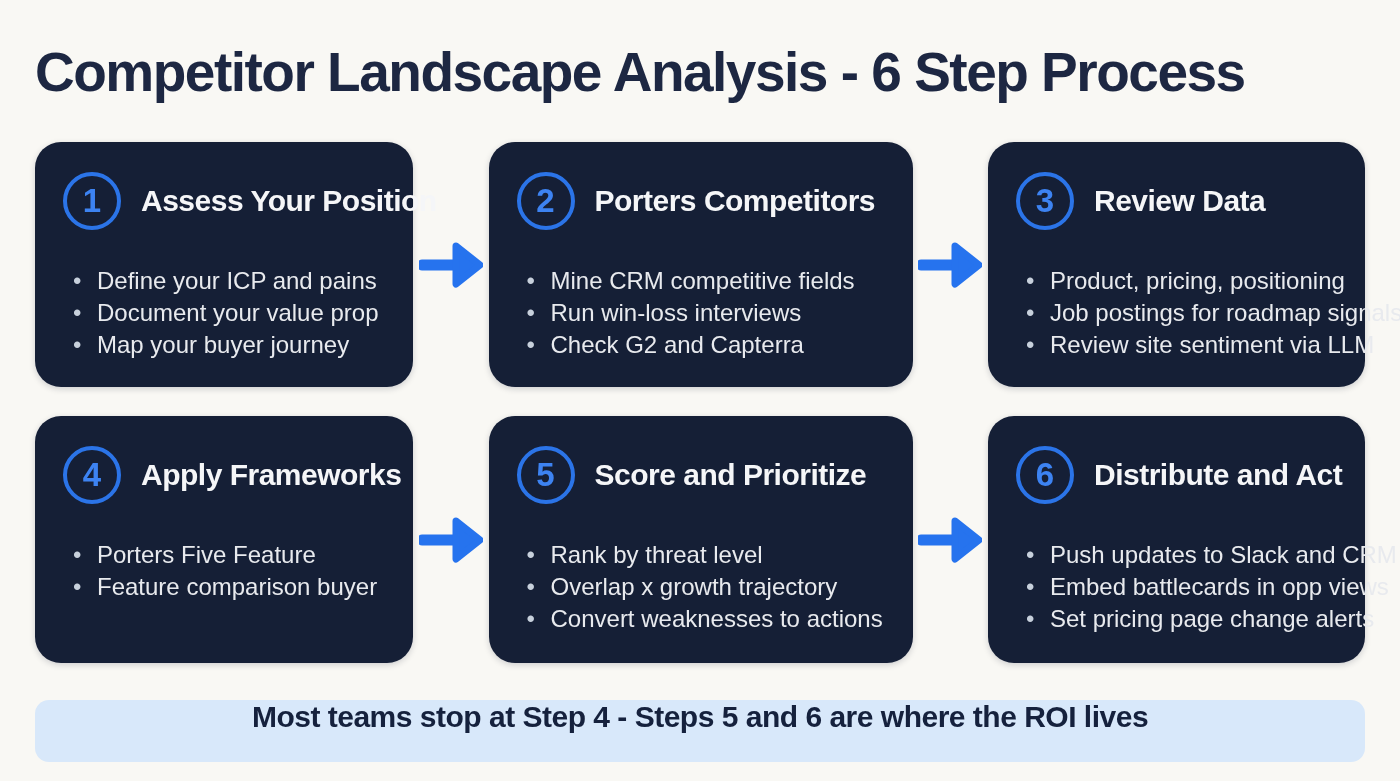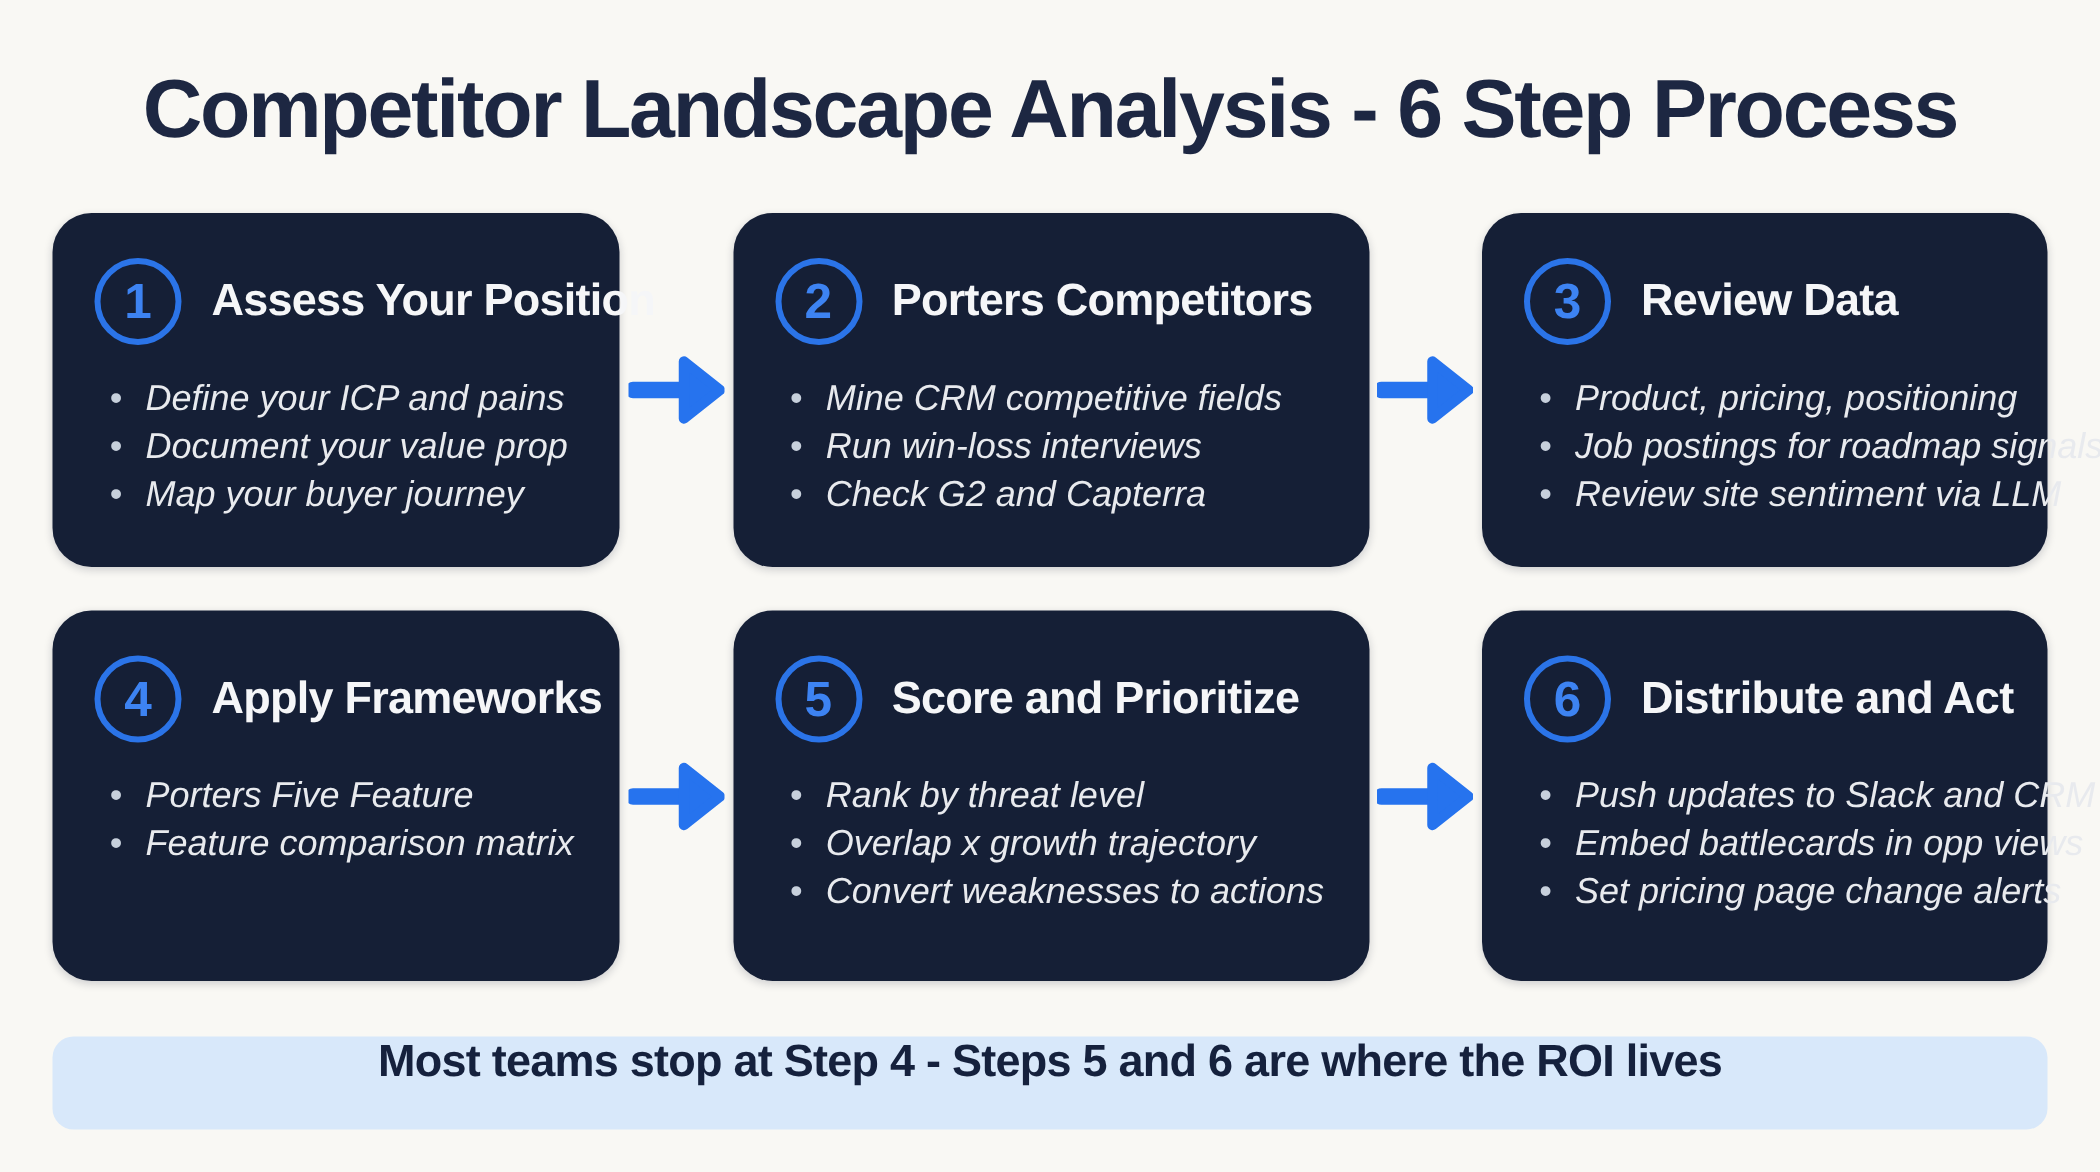--- a/index.html
+++ b/index.html
@@ -10,21 +10,20 @@
     overflow: hidden;
   }
   .page {
     width: 1400px;
     height: 781px;
     padding: 0 35px;
     position: relative;
   }
   .main-title {
     margin-top: 38px;
-    text-align: center;
     font-size: 55px;
     font-weight: bold;
     letter-spacing: -1.5px;
     color: #1d2742;
     line-height: 68px;
   }
   .row {
     display: flex;
     align-items: center;
     margin-top: 36px;
@@ -62,23 +61,22 @@
   .card-title {
     font-size: 30px;
     font-weight: bold;
     color: #f5f6f8;
     letter-spacing: -0.5px;
     white-space: nowrap;
     text-align: center;
   }
   .card ul {
     list-style: none;
-    margin-top: 20px;
+    margin-top: 35px;
     padding-left: 8px;
-    font-style: italic;
   }
   .card li {
     font-size: 24px;
     color: #e8eaee;
     line-height: 32px;
     padding-left: 26px;
     position: relative;
     white-space: nowrap;
   }
   .card li::before {
@@ -175,21 +173,21 @@
   </div>
 
   <div class="row second">
     <div class="card w1">
       <div class="card-header">
         <div class="badge">4</div>
         <div class="card-title">Apply Frameworks</div>
       </div>
       <ul>
         <li>Porters Five Feature</li>
-        <li>Feature comparison matrix</li>
+        <li>Feature comparison buyer</li>
       </ul>
     </div>
 
     <div class="arrow-cell">
       <span>
         <svg width="64" height="56" viewBox="0 0 64 56">
           <line x1="3" y1="28" x2="42" y2="28" stroke="#2673ee" stroke-width="11" stroke-linecap="round"></line>
           <polygon points="37,9 61,28 37,47" fill="#2673ee" stroke="#2673ee" stroke-width="7" stroke-linejoin="round"></polygon>
         </svg>
       </span>

